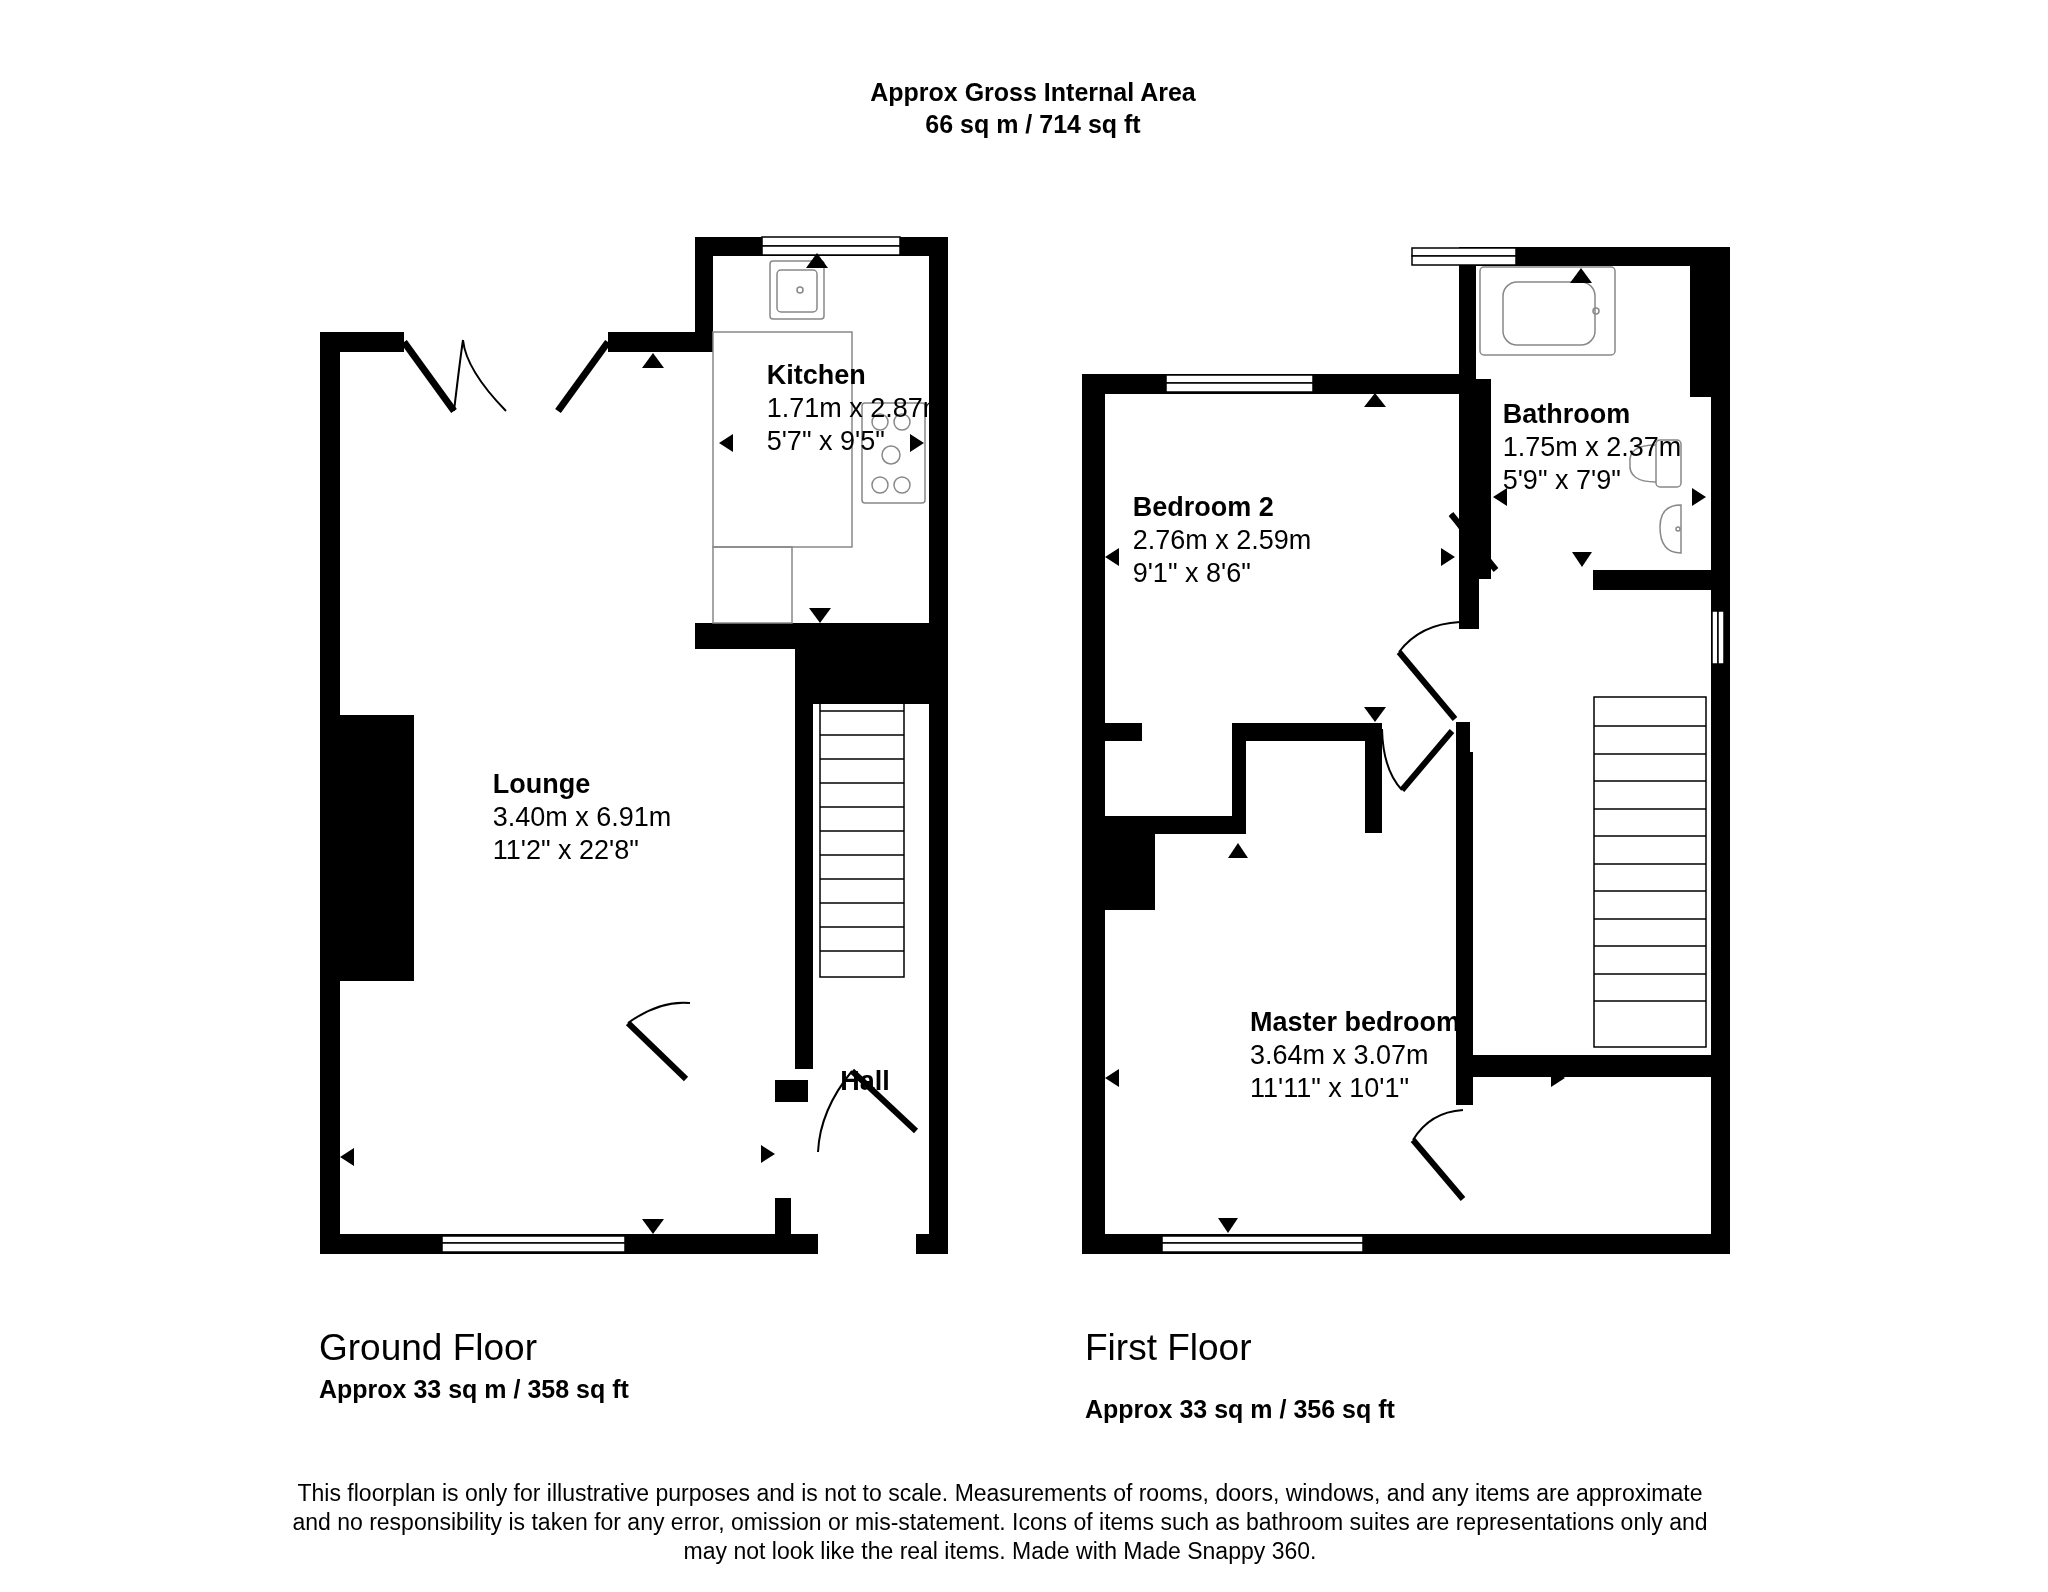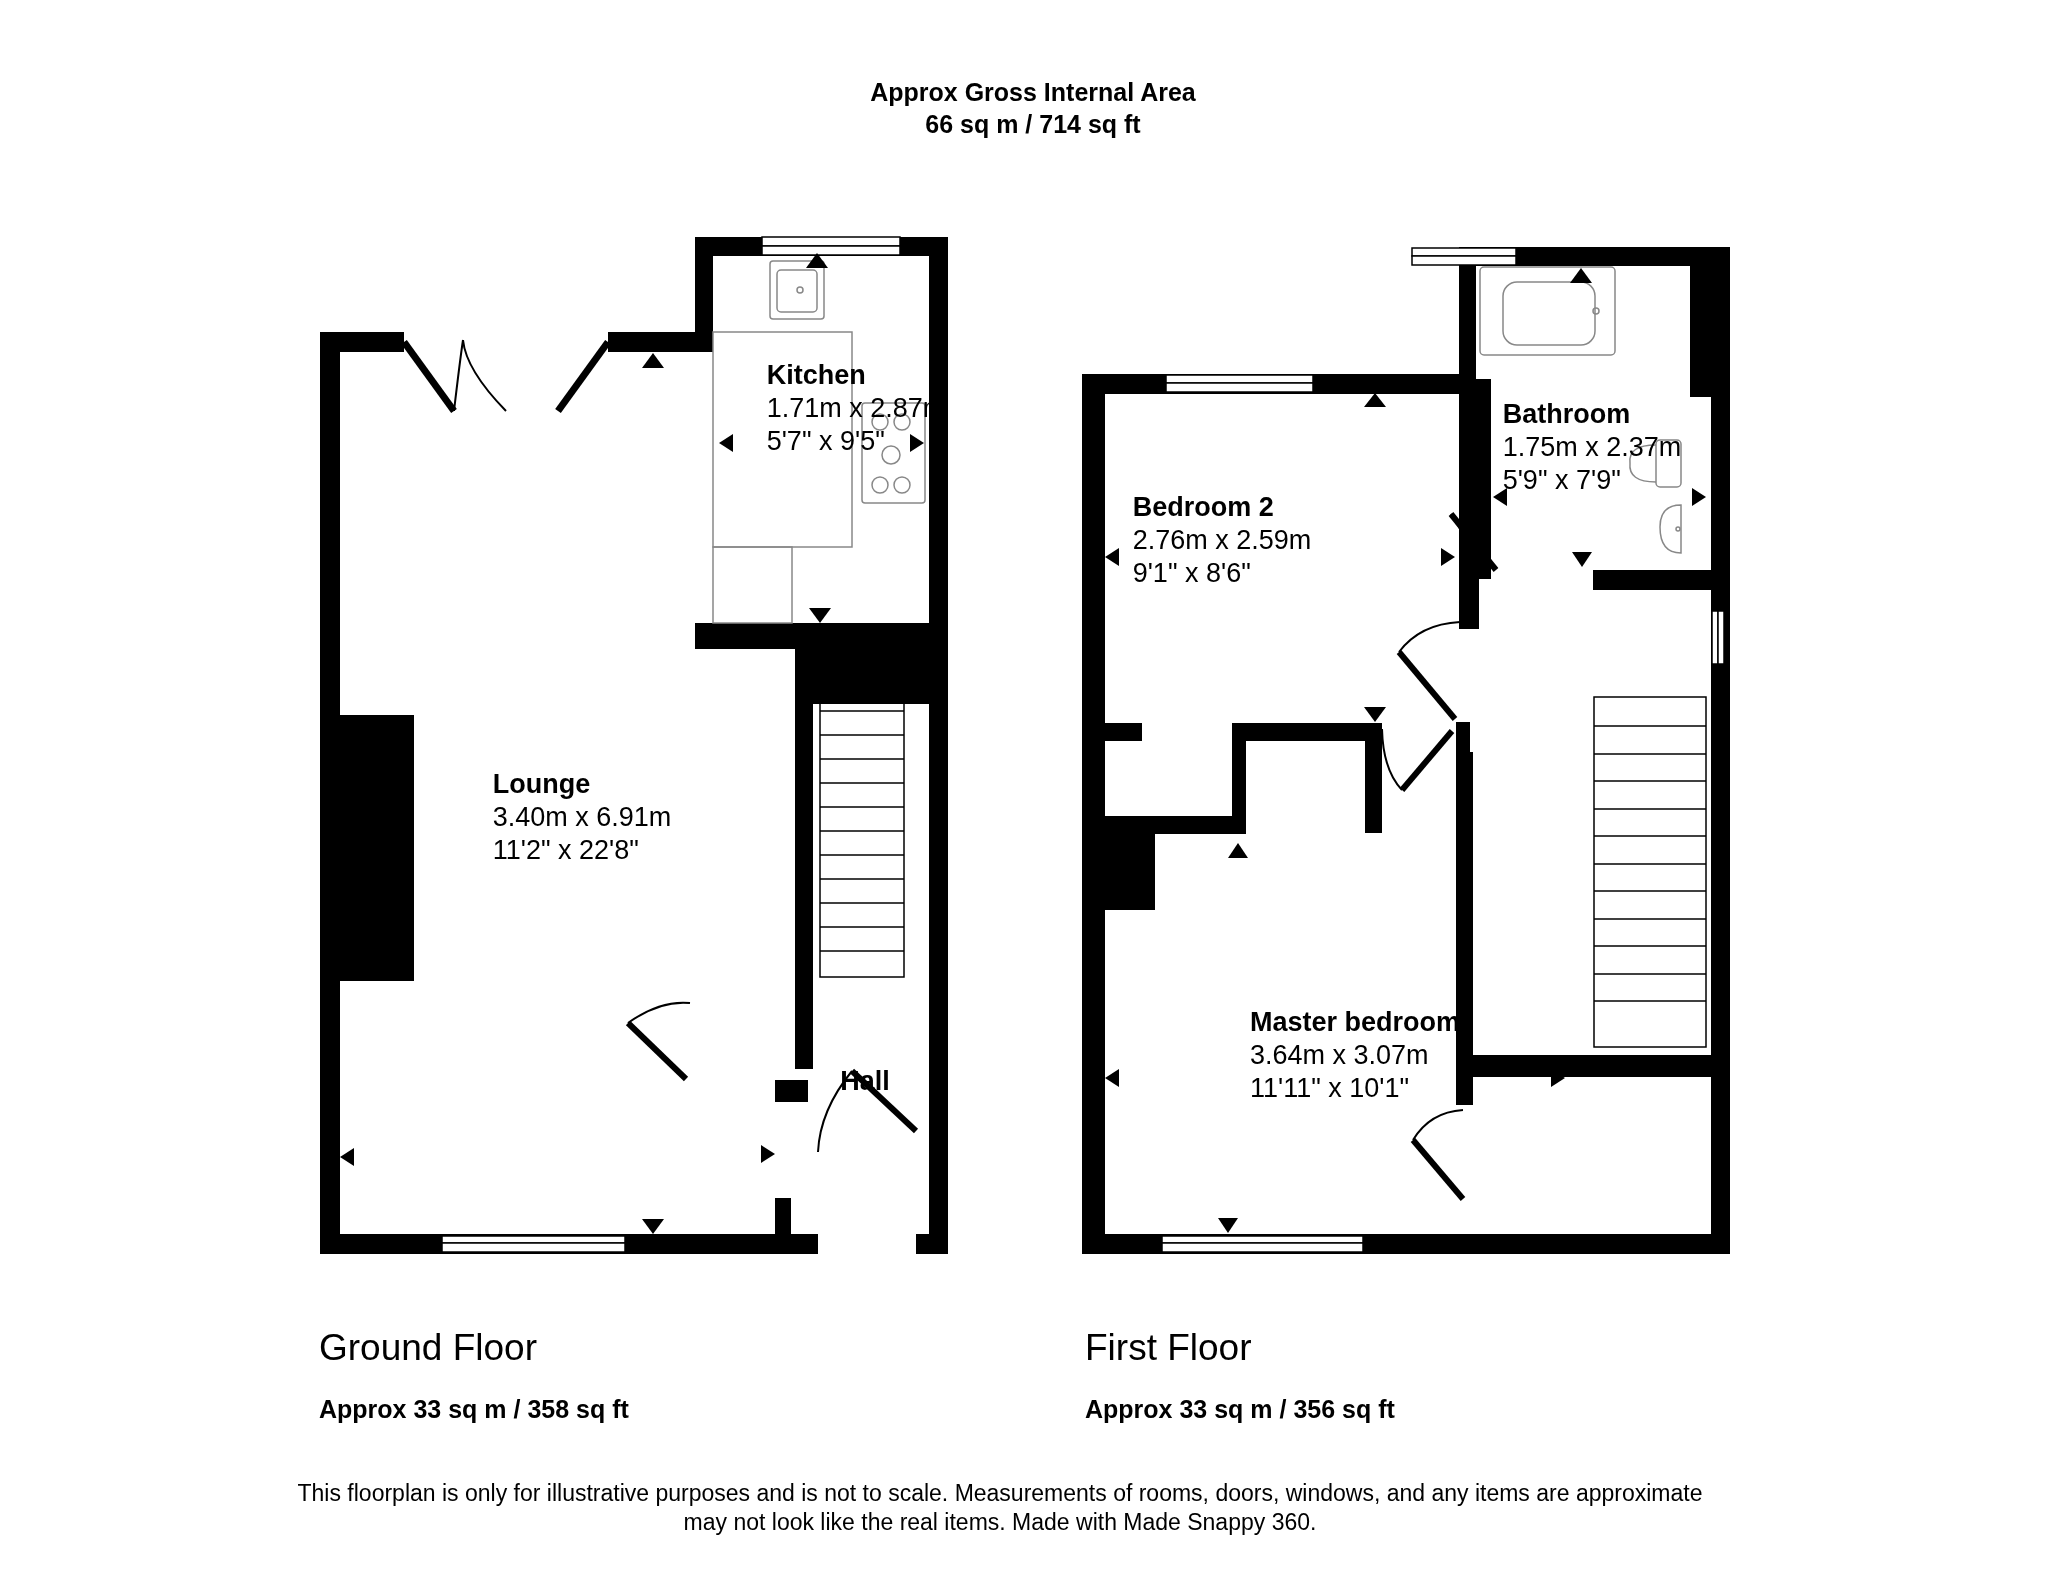--- a/index.html
+++ b/index.html
@@ -258,23 +258,24 @@
   <span class="room-dim">9'1" x 8'6"</span>
 </div>
 <div class="room-label" style="left:1355px;top:1005px;">
   <span class="room-name">Master bedroom</span>
   <span class="room-dim">3.64m x 3.07m</span>
   <span class="room-dim">11'11" x 10'1"</span>
 </div>
 
 <div class="abs" style="left:319px;top:1326px;">
   <div class="floor-title">Ground Floor</div>
-  <div class="floor-area" style="margin-top:24px;">Approx 33 sq m / 358 sq ft</div>
+  <div class="floor-area" style="margin-top:4px;">Approx 33 sq m / 358 sq ft</div>
 </div>
 <div class="abs" style="left:1085px;top:1326px;">
   <div class="floor-title">First Floor</div>
   <div class="floor-area" style="margin-top:24px;">Approx 33 sq m / 356 sq ft</div>
 </div>
 
 <div class="abs disclaimer">
   <div>This floorplan is only for illustrative purposes and is not to scale. Measurements of rooms, doors, windows, and any items are approximate</div>
+  <div>and no responsibility is taken for any error, omission or mis-statement. Icons of items such as bathroom suites are representations only and</div>
   <div>may not look like the real items. Made with Made Snappy 360.</div>
 </div>
 
 </body></html>

